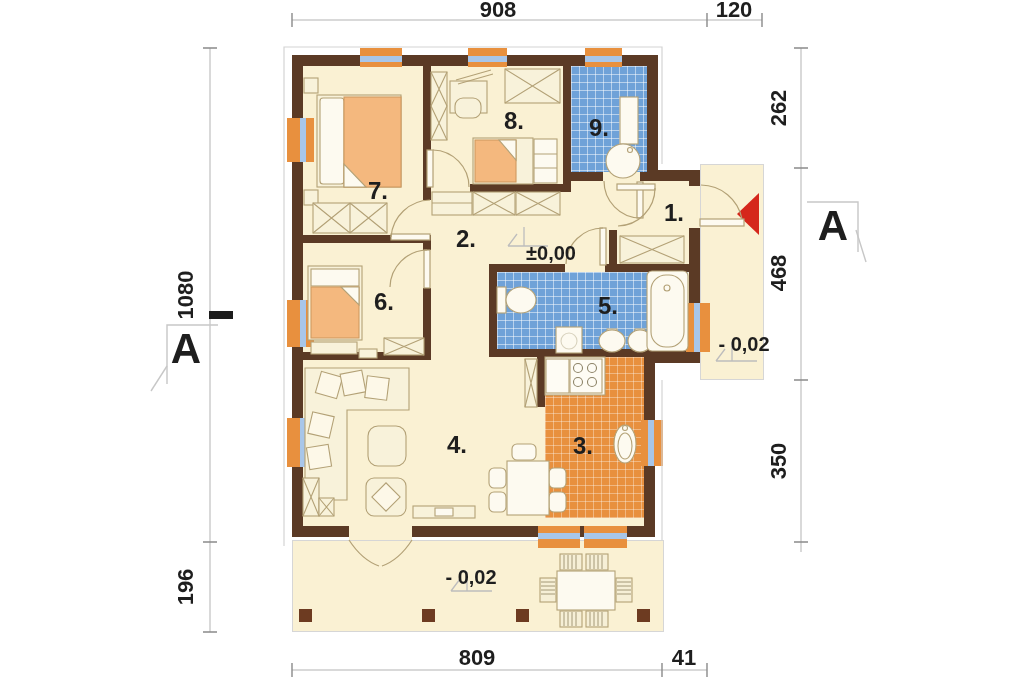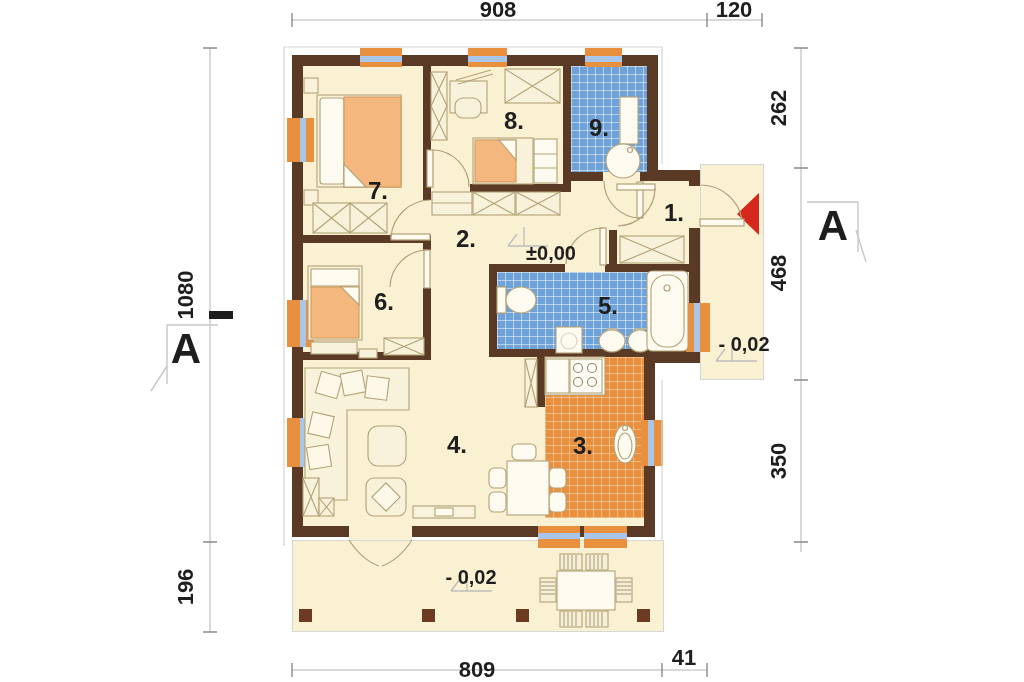--- a/index.html
+++ b/index.html
@@ -316,21 +316,21 @@
         <rect x="299" y="609" width="13" height="13"></rect>
         <rect x="422" y="609" width="13" height="13"></rect>
         <rect x="516" y="609" width="13" height="13"></rect>
         <rect x="637" y="609" width="13" height="13"></rect>
       </g>
     </g>
   </svg>
 
   <div class="t" style="left:498px;top:10px;font-size:22px;">908</div>
   <div class="t" style="left:734px;top:10px;font-size:22px;">120</div>
-  <div class="t" style="left:477px;top:658px;font-size:22px;margin-top:12px;">809</div>
+  <div class="t" style="left:477px;top:658px;font-size:22px;">809</div>
   <div class="t" style="left:684px;top:658px;font-size:22px;">41</div>
   <div class="t rot" style="left:186px;top:295px;font-size:22px;">1080</div>
   <div class="t rot" style="left:186px;top:587px;font-size:22px;">196</div>
   <div class="t rot" style="left:779px;top:108px;font-size:22px;">262</div>
   <div class="t rot" style="left:779px;top:273px;font-size:22px;">468</div>
   <div class="t rot" style="left:779px;top:461px;font-size:22px;">350</div>
 
   <div class="t" style="left:674px;top:213px;font-size:24px;">1.</div>
   <div class="t" style="left:466px;top:239px;font-size:24px;">2.</div>
   <div class="t" style="left:583px;top:446px;font-size:24px;">3.</div>

